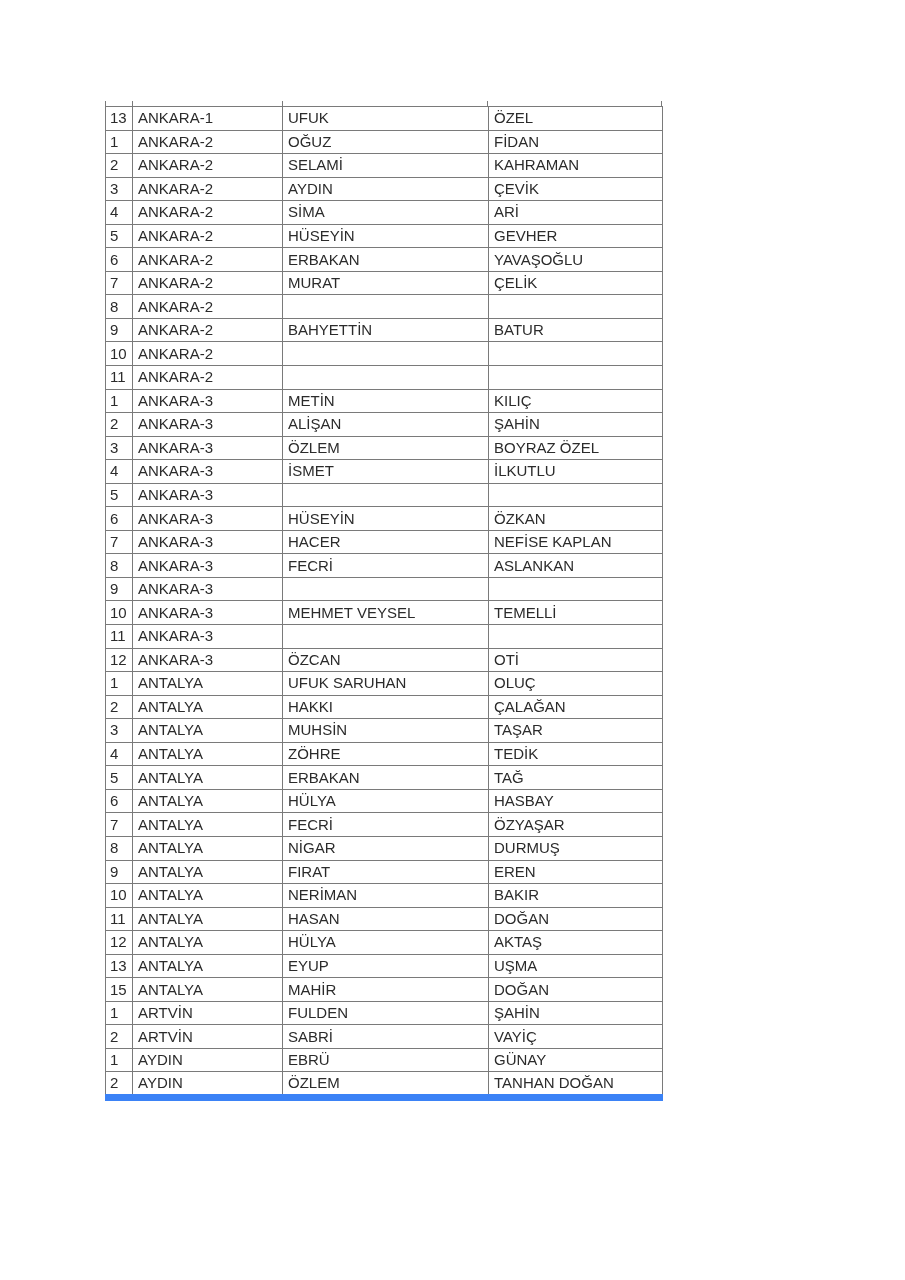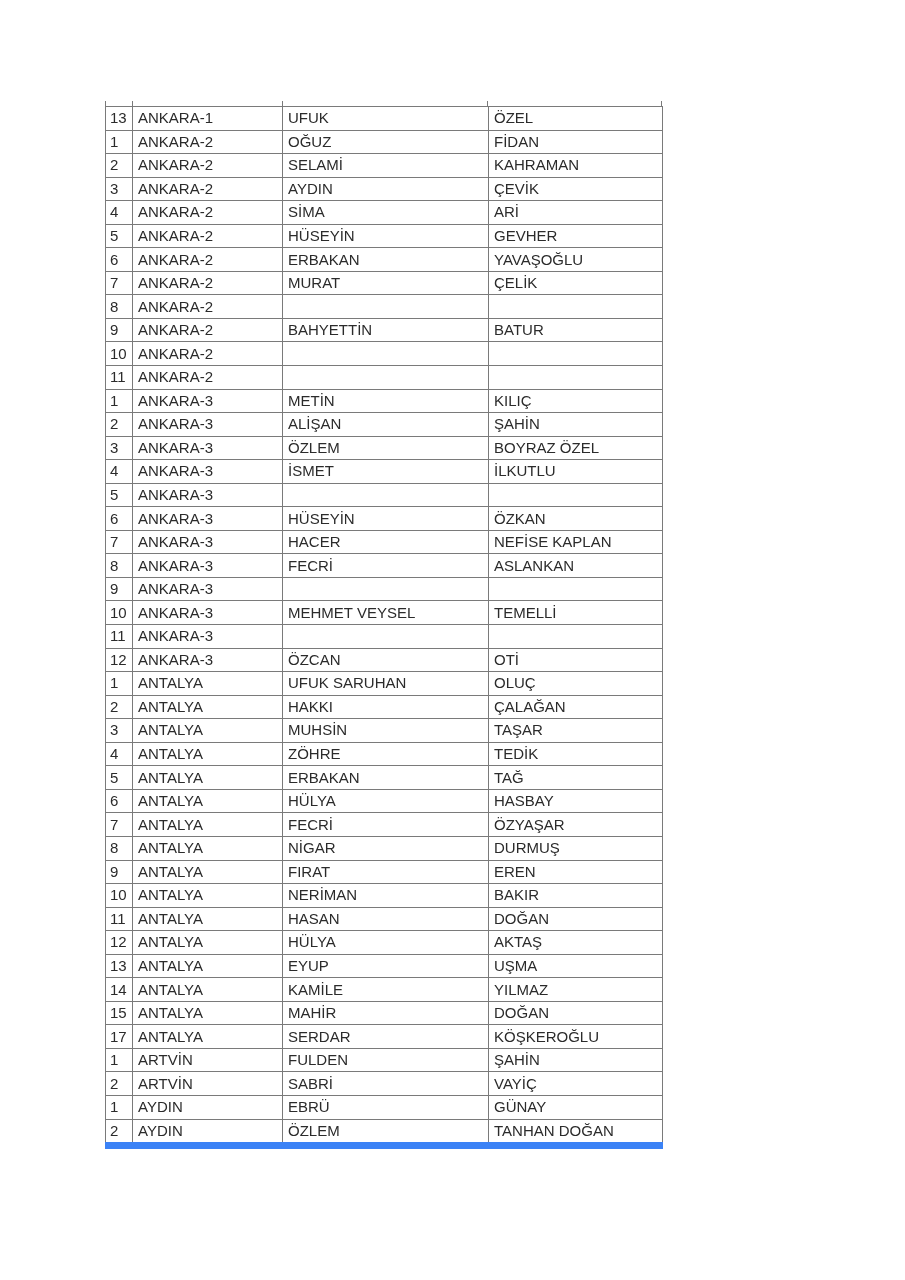--- a/index.html
+++ b/index.html
@@ -290,36 +290,24 @@
           <td class="c-first">HÜLYA</td>
           <td class="c-last">AKTAŞ</td>
         </tr>
         <tr>
           <td class="c-num">13</td>
           <td class="c-district">ANTALYA</td>
           <td class="c-first">EYUP</td>
           <td class="c-last">UŞMA</td>
         </tr>
         <tr>
-          <td class="c-num">14</td>
-          <td class="c-district">ANTALYA</td>
-          <td class="c-first">KAMİLE</td>
-          <td class="c-last">YILMAZ</td>
-        </tr>
-        <tr>
           <td class="c-num">15</td>
           <td class="c-district">ANTALYA</td>
           <td class="c-first">MAHİR</td>
           <td class="c-last">DOĞAN</td>
-        </tr>
-        <tr>
-          <td class="c-num">17</td>
-          <td class="c-district">ANTALYA</td>
-          <td class="c-first">SERDAR</td>
-          <td class="c-last">KÖŞKEROĞLU</td>
         </tr>
         <tr>
           <td class="c-num">1</td>
           <td class="c-district">ARTVİN</td>
           <td class="c-first">FULDEN</td>
           <td class="c-last">ŞAHİN</td>
         </tr>
         <tr>
           <td class="c-num">2</td>
           <td class="c-district">ARTVİN</td>

